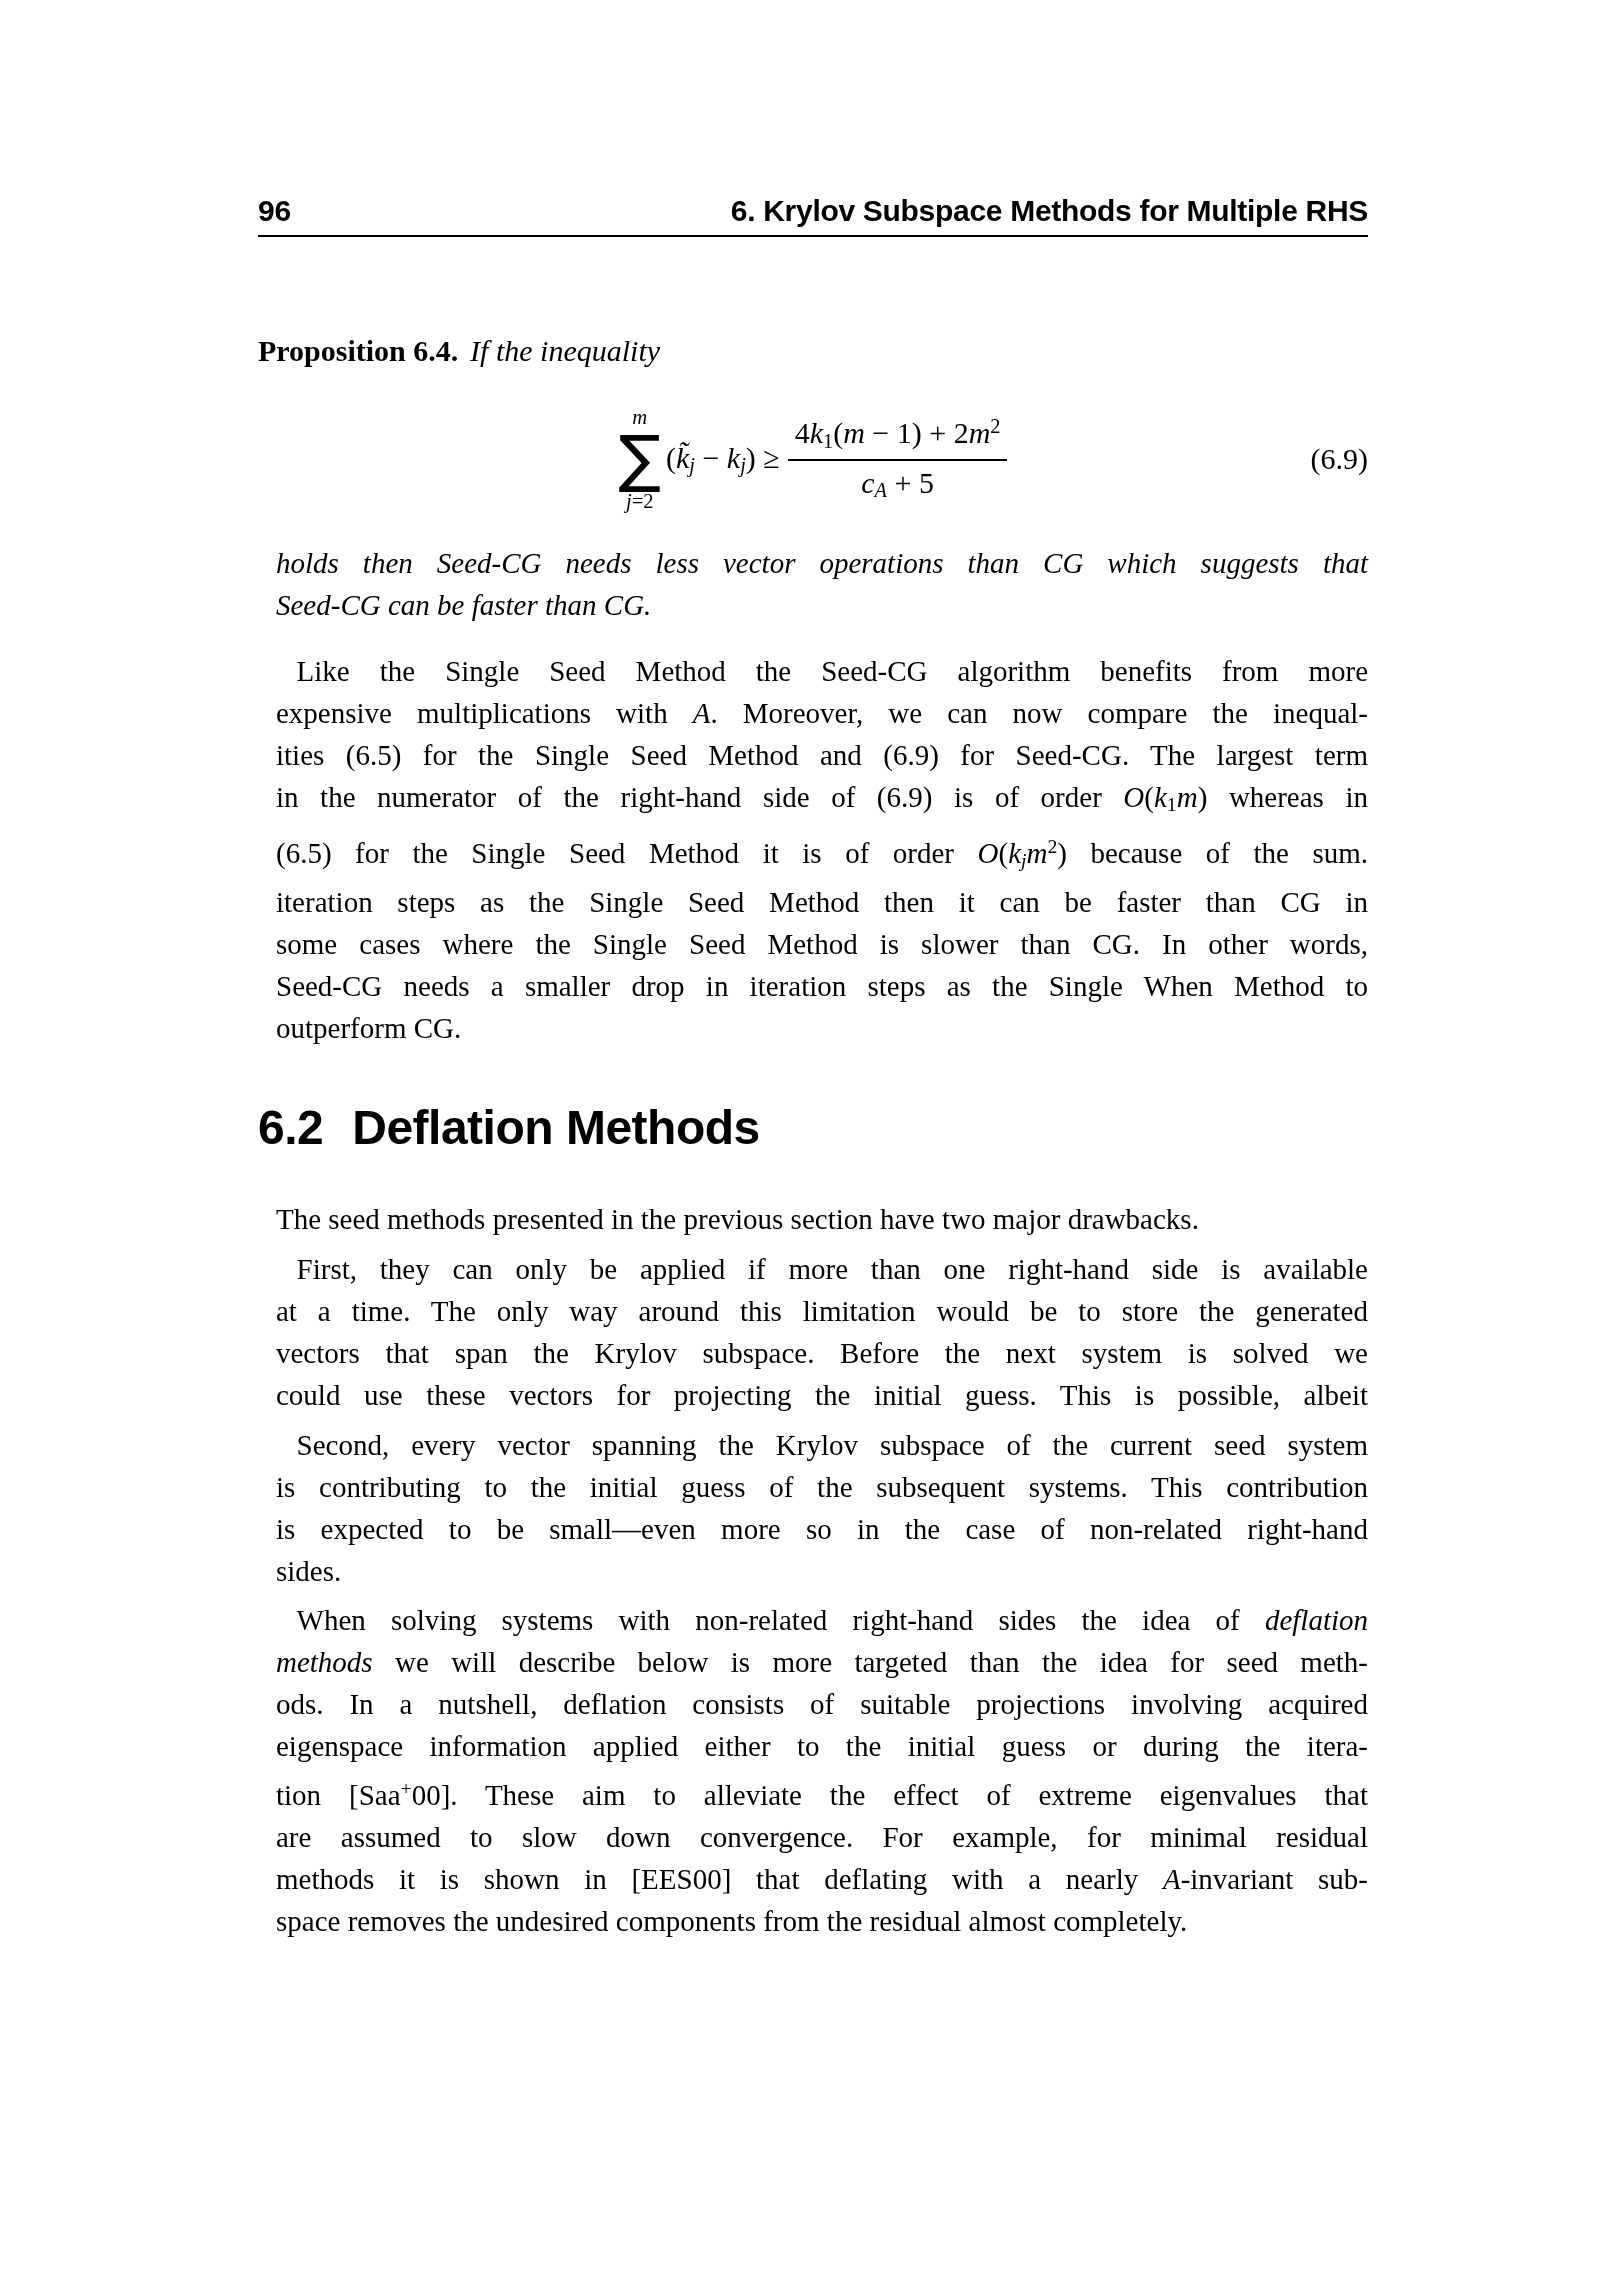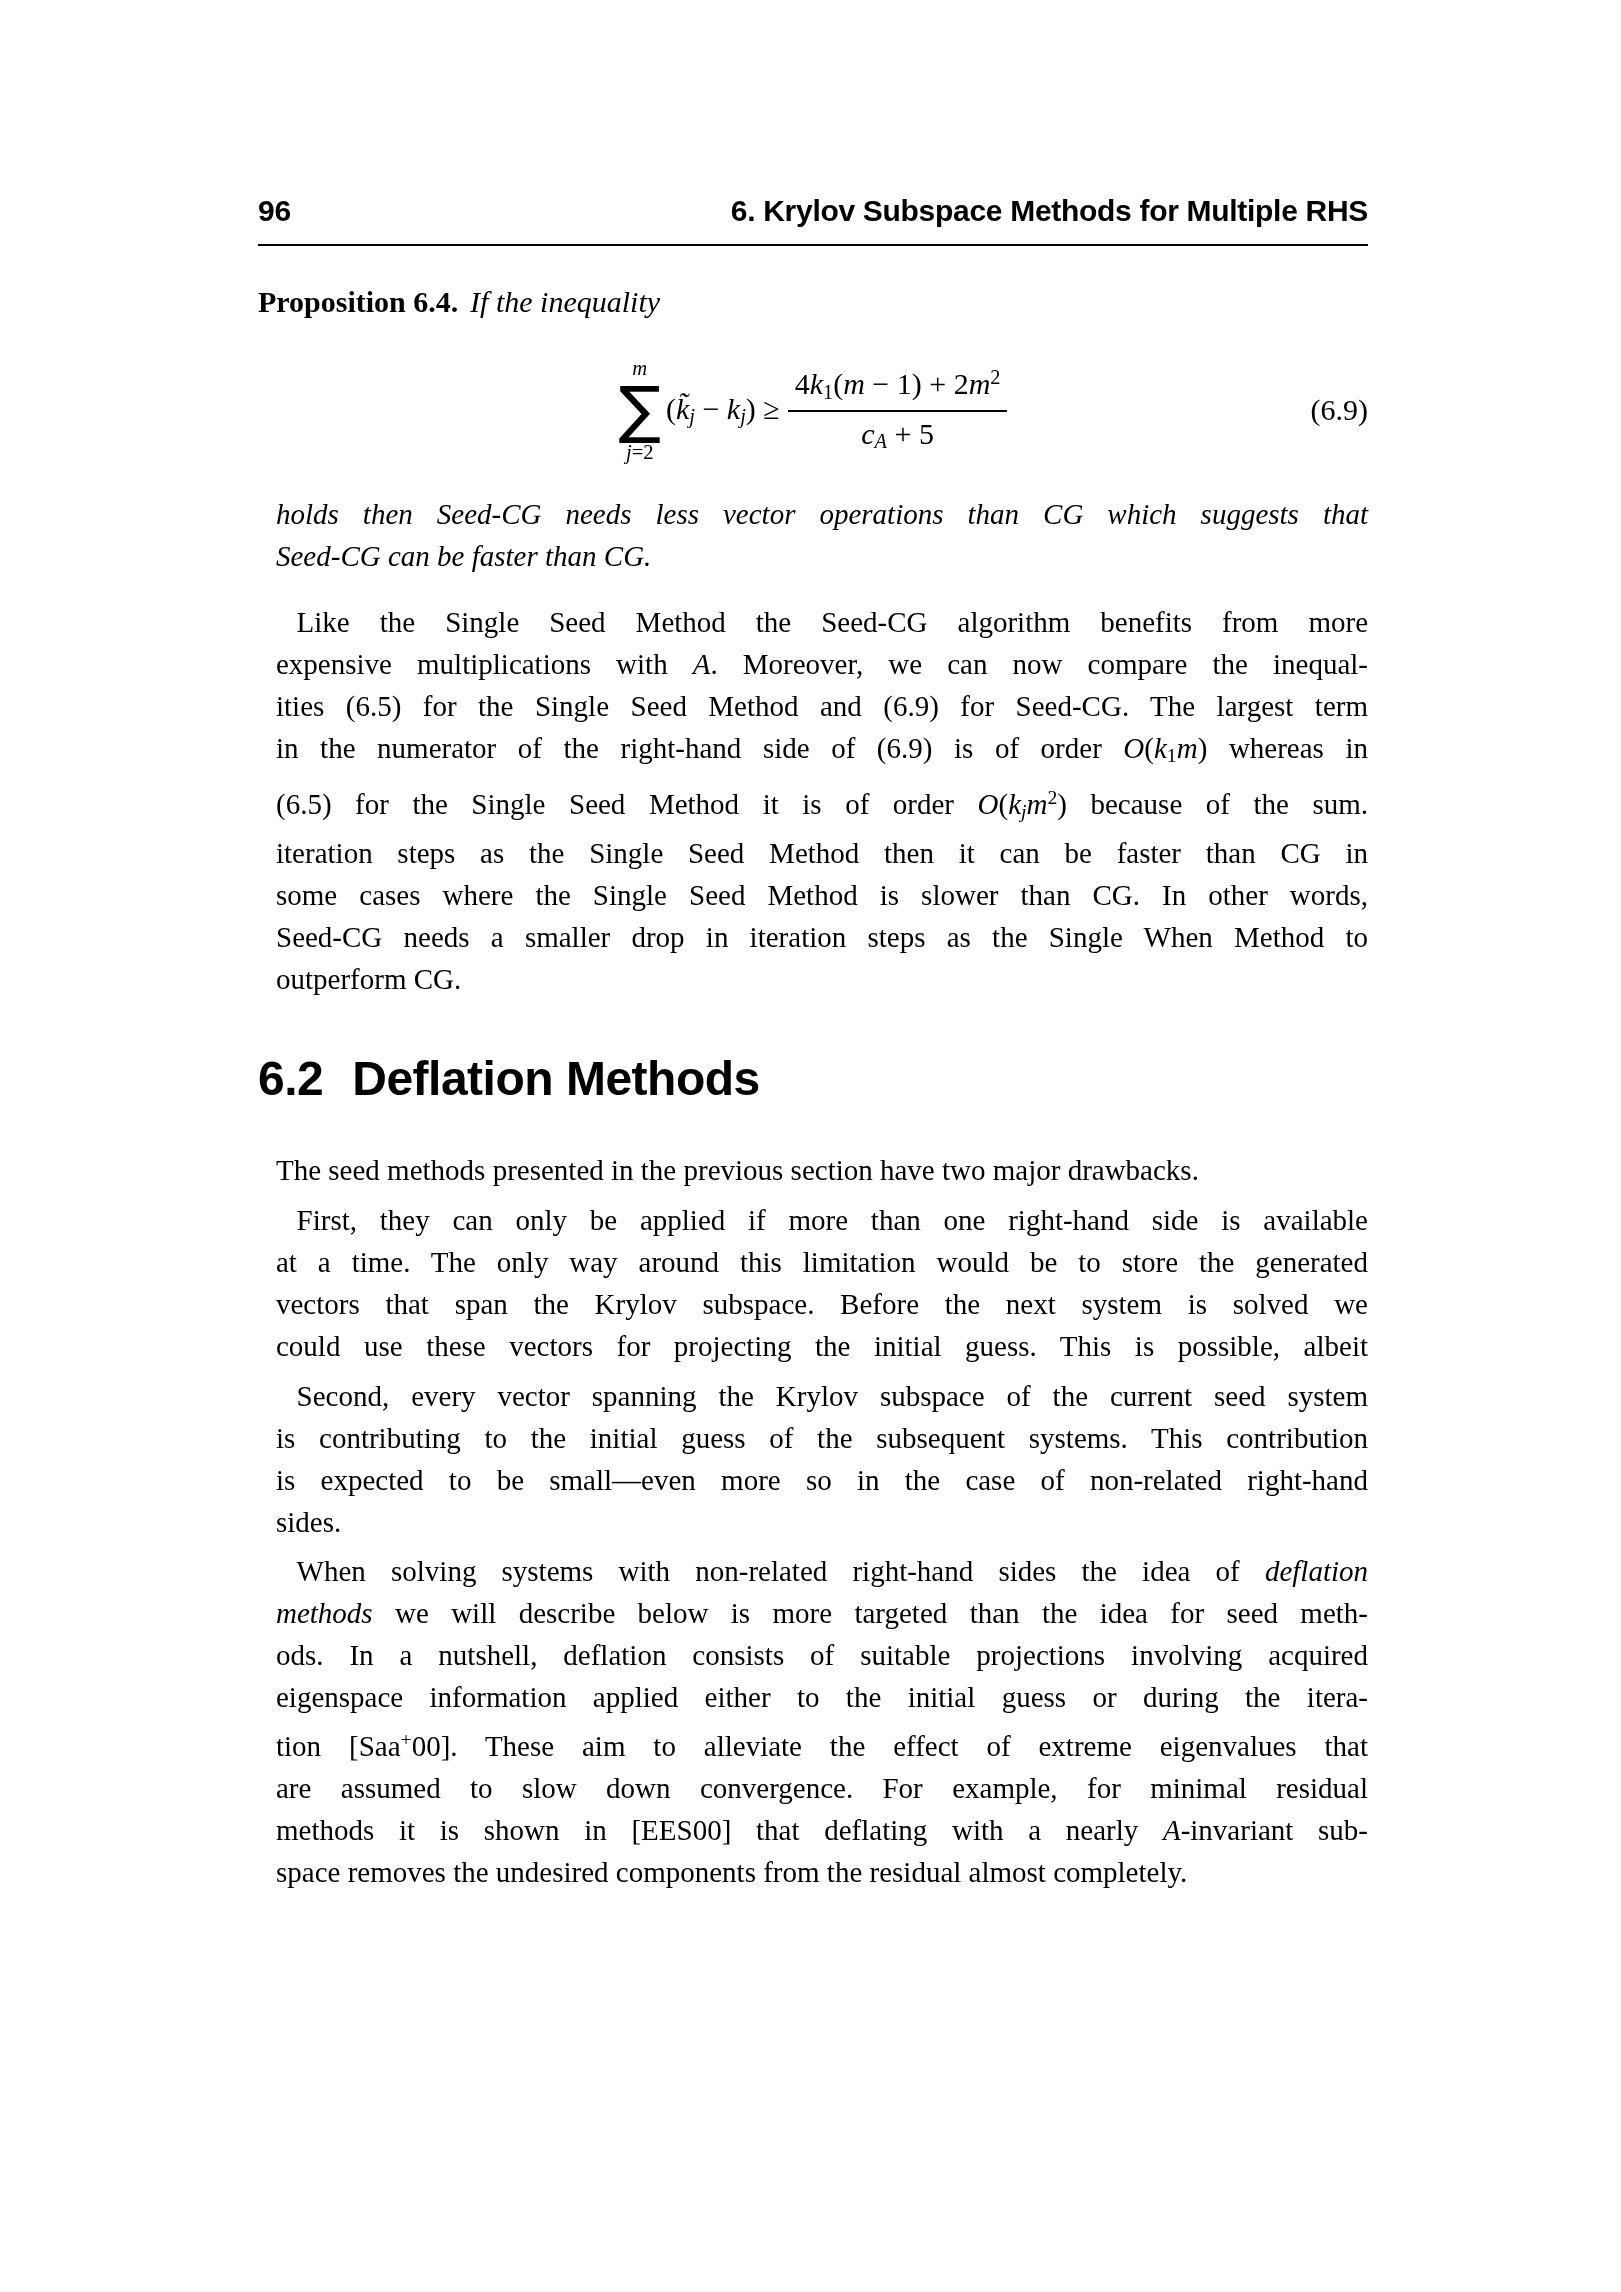--- a/index.html
+++ b/index.html
@@ -10,25 +10,25 @@
     font-family:"Liberation Serif",serif;
     overflow:hidden;
   }
   .content{position:absolute;left:258px;top:0;width:1110px;}
 
   
   .pagehead{
     display:flex;justify-content:space-between;align-items:baseline;
     font-family:"Liberation Sans",sans-serif;font-weight:bold;font-size:30px;
     letter-spacing:-0.3px;
-    padding-top:194px;padding-bottom:16px;border-bottom:2.5px solid #000;
+    padding-top:194px;padding-bottom:7px;border-bottom:2.5px solid #000;
   }
 
   
-  .prop-head{margin:35px 0 0 0;font-size:30px;line-height:42px;}
+  .prop-head{margin:93px 0 0 0;font-size:30px;line-height:42px;}
   .prop-label{font-weight:bold;margin-right:11.8px;}
   .prop-lead{font-style:italic;}
 
   
   .equation{
     position:relative;display:flex;justify-content:center;align-items:center;
     margin:19.6px 0 15.7px 0;min-height:135px;font-size:30px;
   }
   .sum{display:inline-flex;flex-direction:column;align-items:center;line-height:1;font-size:20.6px;}
   .sum .sym{font-family:"DejaVu Sans",sans-serif;font-size:63px;line-height:0.95;padding:2px 0;}

